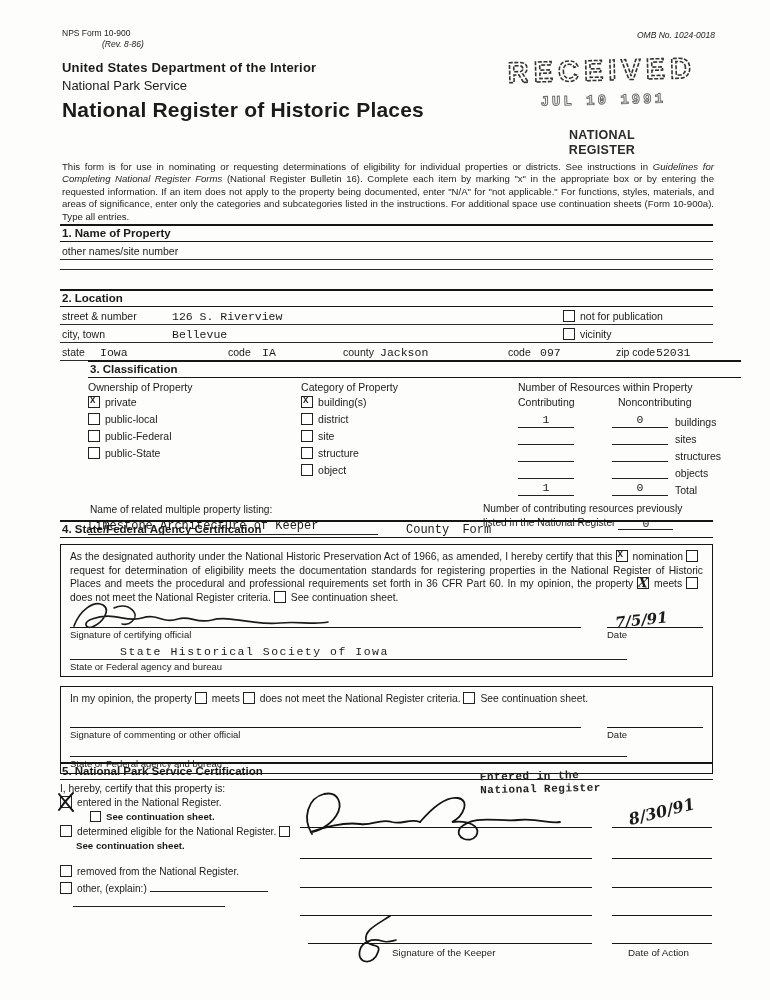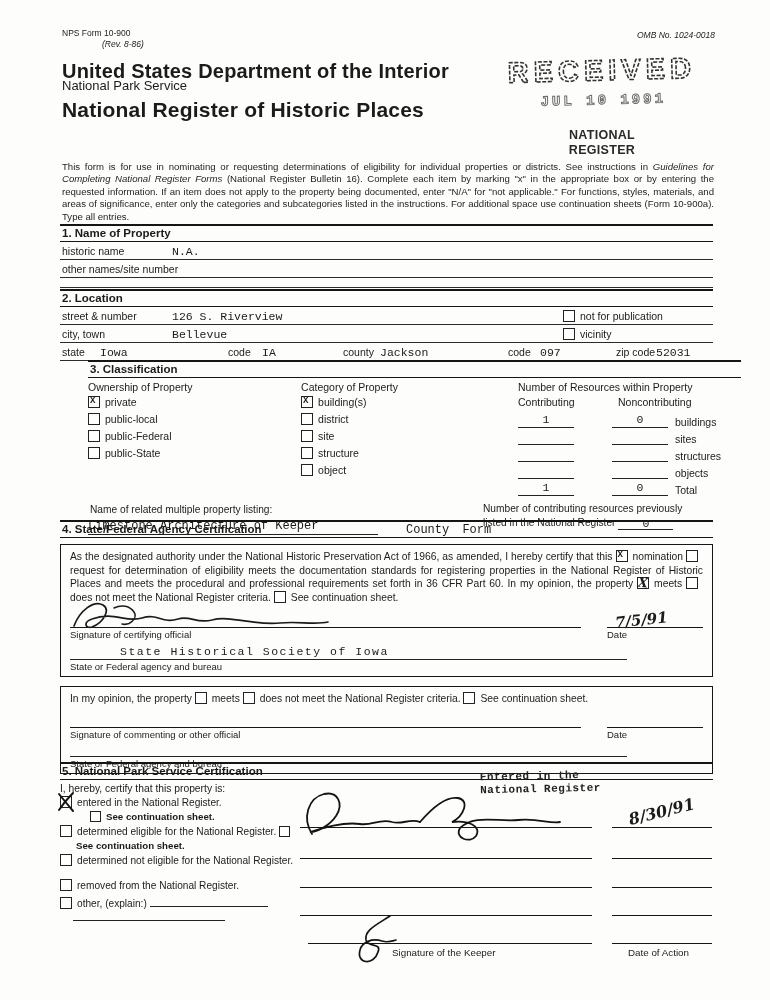--- a/index.html
+++ b/index.html
@@ -3,21 +3,21 @@
 <meta charset="utf-8">
 <style>
   html,body{margin:0;padding:0;background:#e8e8e8;}
   .page{position:relative;width:770px;height:1000px;background:#fdfdfc;color:#1b1b1b;
         font-family:"Liberation Sans",sans-serif;overflow:hidden;margin:0 auto;
         box-shadow:0 0 6px rgba(0,0,0,.4);}
   .abs{position:absolute;}
   
   .meta{font-size:8.5px;line-height:1.25;color:#222;}
   .omb{font-size:8.5px;color:#222;}
-  .agency{font-size:20px;font-weight:bold;letter-spacing:.2px;}
+  .agency{font-size:13px;font-weight:bold;letter-spacing:.2px;}
   .bureau{font-size:13px;}
   .bigtitle{font-size:21px;font-weight:bold;line-height:1.07;letter-spacing:.2px;}
   .natreg{font-size:12.5px;font-weight:bold;text-align:center;line-height:1.2;letter-spacing:.3px;color:#2a2a2a;}
   .stampwrap{transform:rotate(-1.5deg);}
   
   .intro{font-size:9.6px;line-height:1.3;text-align:justify;color:#1e1e1e;}
   .intro i{font-style:italic;}
   
   .sec{position:absolute;left:60px;width:653px;}
   .sectitle{border-top:2.5px solid #151515;border-bottom:1.4px solid #151515;
@@ -104,24 +104,20 @@
     <div>REGISTER</div>
   </div>
 
   <div class="abs intro" style="left:62px;top:161px;width:652px;">
     <span>This form is for use in nominating or requesting determinations of eligibility for individual properties or districts. See instructions in </span><i>Guidelines for Completing National Register Forms</i><span> (National Register Bulletin 16). Complete each item by marking "x" in the appropriate box or by entering the requested information. If an item does not apply to the property being documented, enter "N/A" for "not applicable." For functions, styles, materials, and areas of significance, enter only the categories and subcategories listed in the instructions. For additional space use continuation sheets (Form 10-900a). Type all entries.</span>
   </div>
 
   <div class="sec" style="top:224px;">
     <div class="sectitle">1. Name of Property</div>
     <div class="frow">
-      <span class="lbl">historic name</span>
-      <span class="tval typed">N.A.</span>
-    </div>
-    <div class="frow">
       <span class="lbl">other names/site number</span>
       <span class="tval typed"></span>
     </div>
     <div class="frow" style="height:9px;"></div>
   </div>
 
   <div class="sec" style="top:289px;">
     <div class="sectitle">2. Location</div>
     <div class="frow">
       <span class="lbl">street &amp; number</span>
@@ -276,23 +272,20 @@
           </svg>
         </span><span>entered in the National Register.</span>
       </div>
       <div class="it ind">
         <span class="cb" style="width:9px;height:9px;"></span><span style="font-size:9.7px;font-weight:bold;">See continuation sheet.</span>
       </div>
       <div class="it">
         <span class="cb"></span><span>determined eligible for the National Register.</span>
         <span class="cb" style="width:9px;height:9px;"></span><span style="font-size:9.7px;font-weight:bold;">See continuation sheet.</span>
       </div>
-      <div class="it">
-        <span class="cb"></span><span>determined not eligible for the National Register.</span>
-      </div>
       <div class="gap"></div>
       <div class="it">
         <span class="cb"></span><span>removed from the National Register.</span>
       </div>
       <div class="it">
         <span class="cb"></span><span>other, (explain:)</span>
         <span class="expline"></span>
       </div>
       <div class="leftbot"></div>
     </div>

